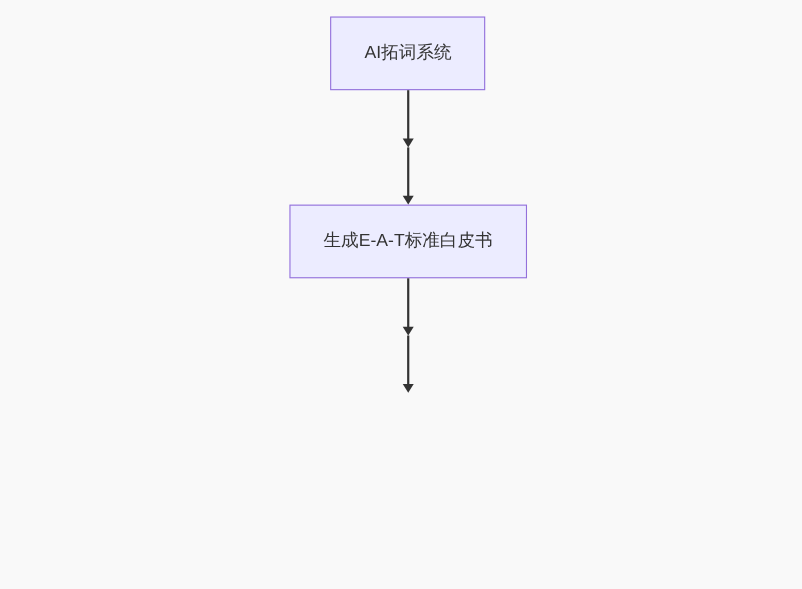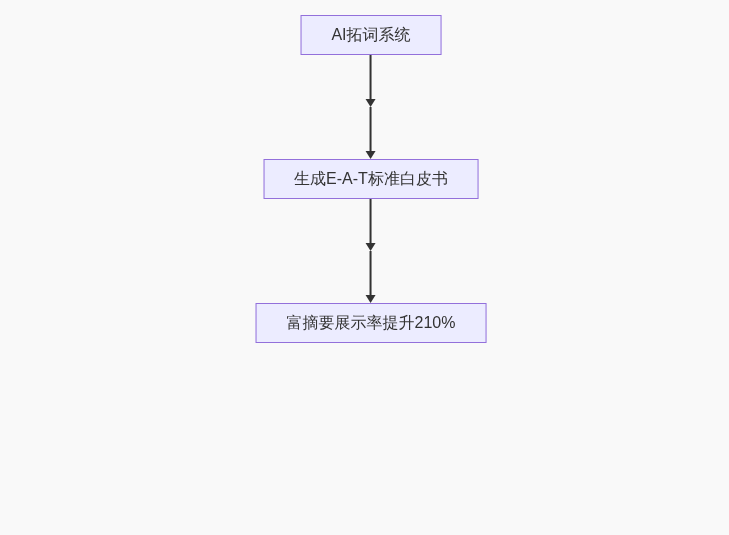--- a/index.html
+++ b/index.html
@@ -13,21 +13,21 @@
   .flowchart {
     position: absolute;
     left: 371px;
     top: 15px;
     transform: translateX(-50%);
     display: flex;
     flex-direction: column;
     align-items: center;
   }
   .flow-node {
-    height: 40px;
+    height: 67px;
     background: #ECECFF;
     border: 1px solid #9370DB;
     display: flex;
     align-items: center;
     justify-content: center;
     padding: 0 30px;
     white-space: nowrap;
     font-size: 16px;
     color: #333333;
   }
@@ -85,17 +85,14 @@
     <span class="edge-line"></span>
     <span class="arrowhead"></span>
   </div>
 
 
   <div class="flow-connector">
     <span class="edge-line"></span>
     <span class="arrowhead"></span>
   </div>
 
-  <div class="flow-node">
-    <span>富摘要展示率提升210%</span>
-  </div>
 
 </div>
 
 </body></html>

